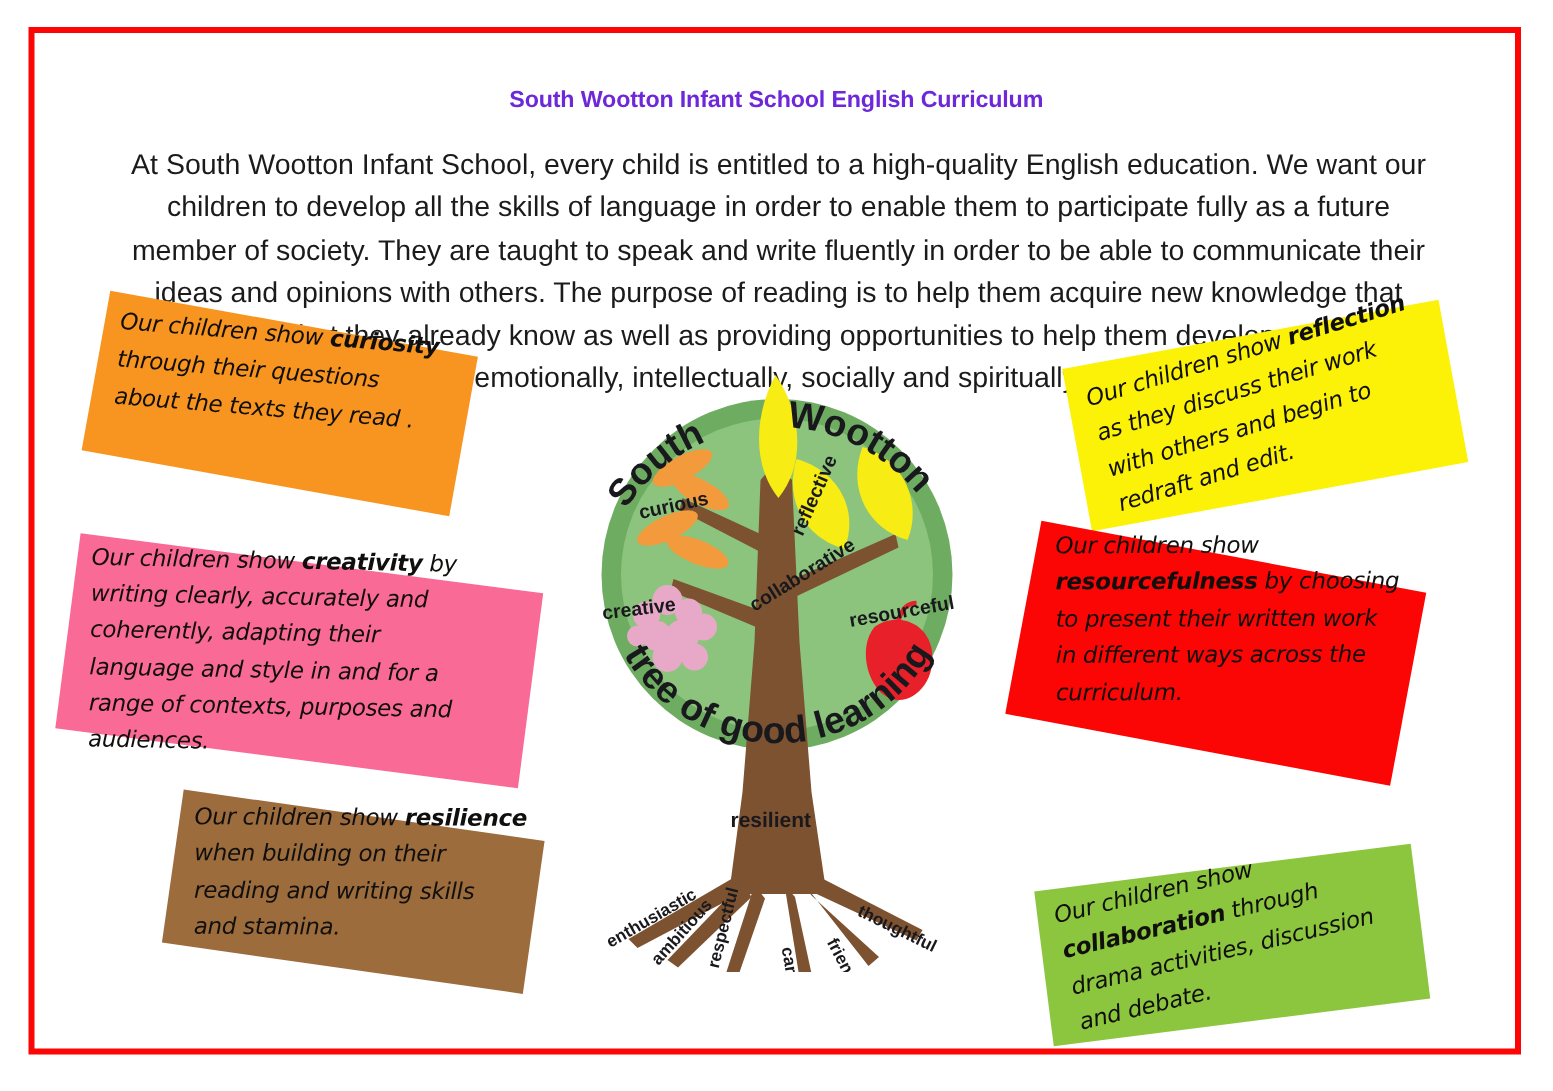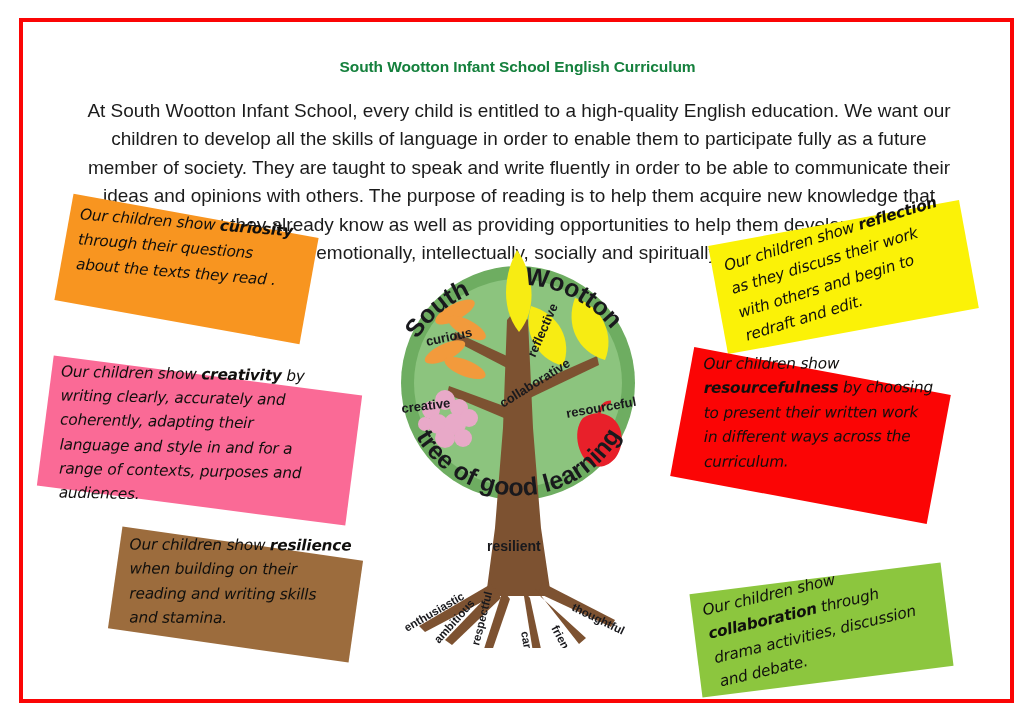--- a/index.html
+++ b/index.html
@@ -16,21 +16,21 @@
     width:995px; height:685px;
     border:4px solid #fb0505;
     background:#ffffff;
   }
   #doc-title{
     position:absolute;
     left:0; top:58px; width:1035px;
     text-align:center;
     font-size:15.5px;
     font-weight:bold;
-    color:#15803d;
+    color:#6d28d9;
     letter-spacing:-0.1px;
   }
   #intro-paragraph{
     position:absolute;
     left:83px; top:97px;
     width:872px;
     text-align:center;
     font-size:19px;
     line-height:28.4px;
     color:#1b1b1b;

